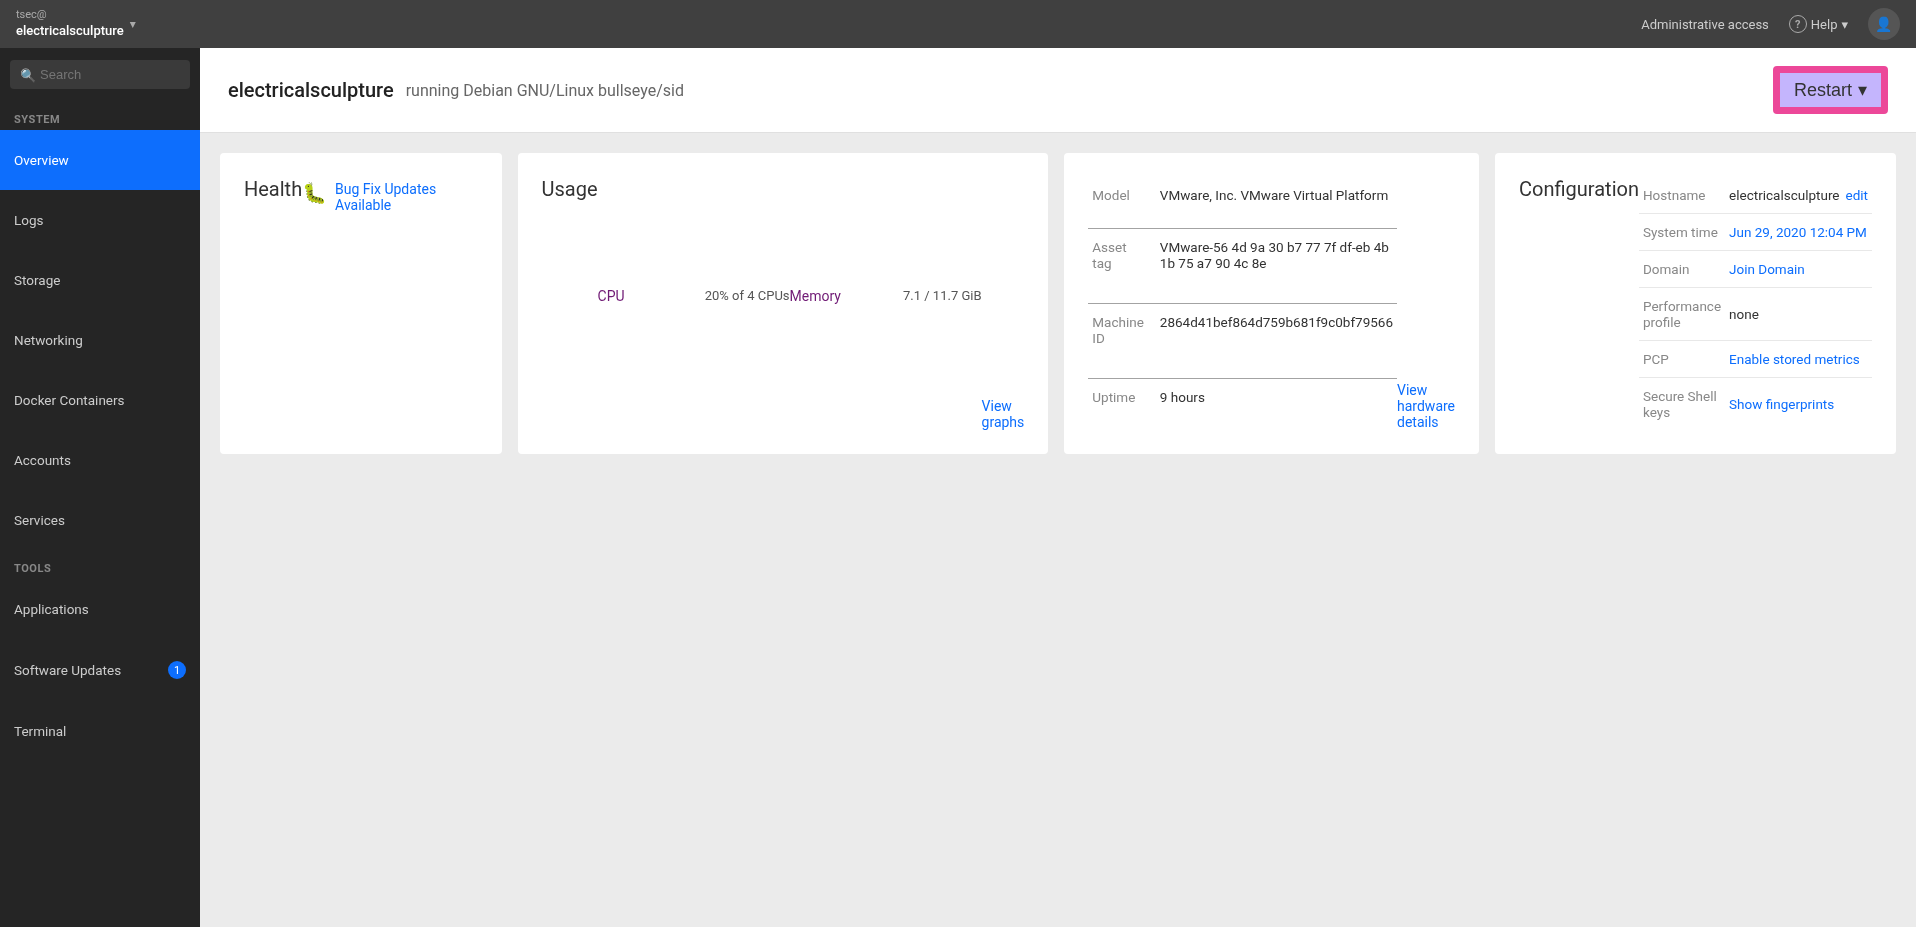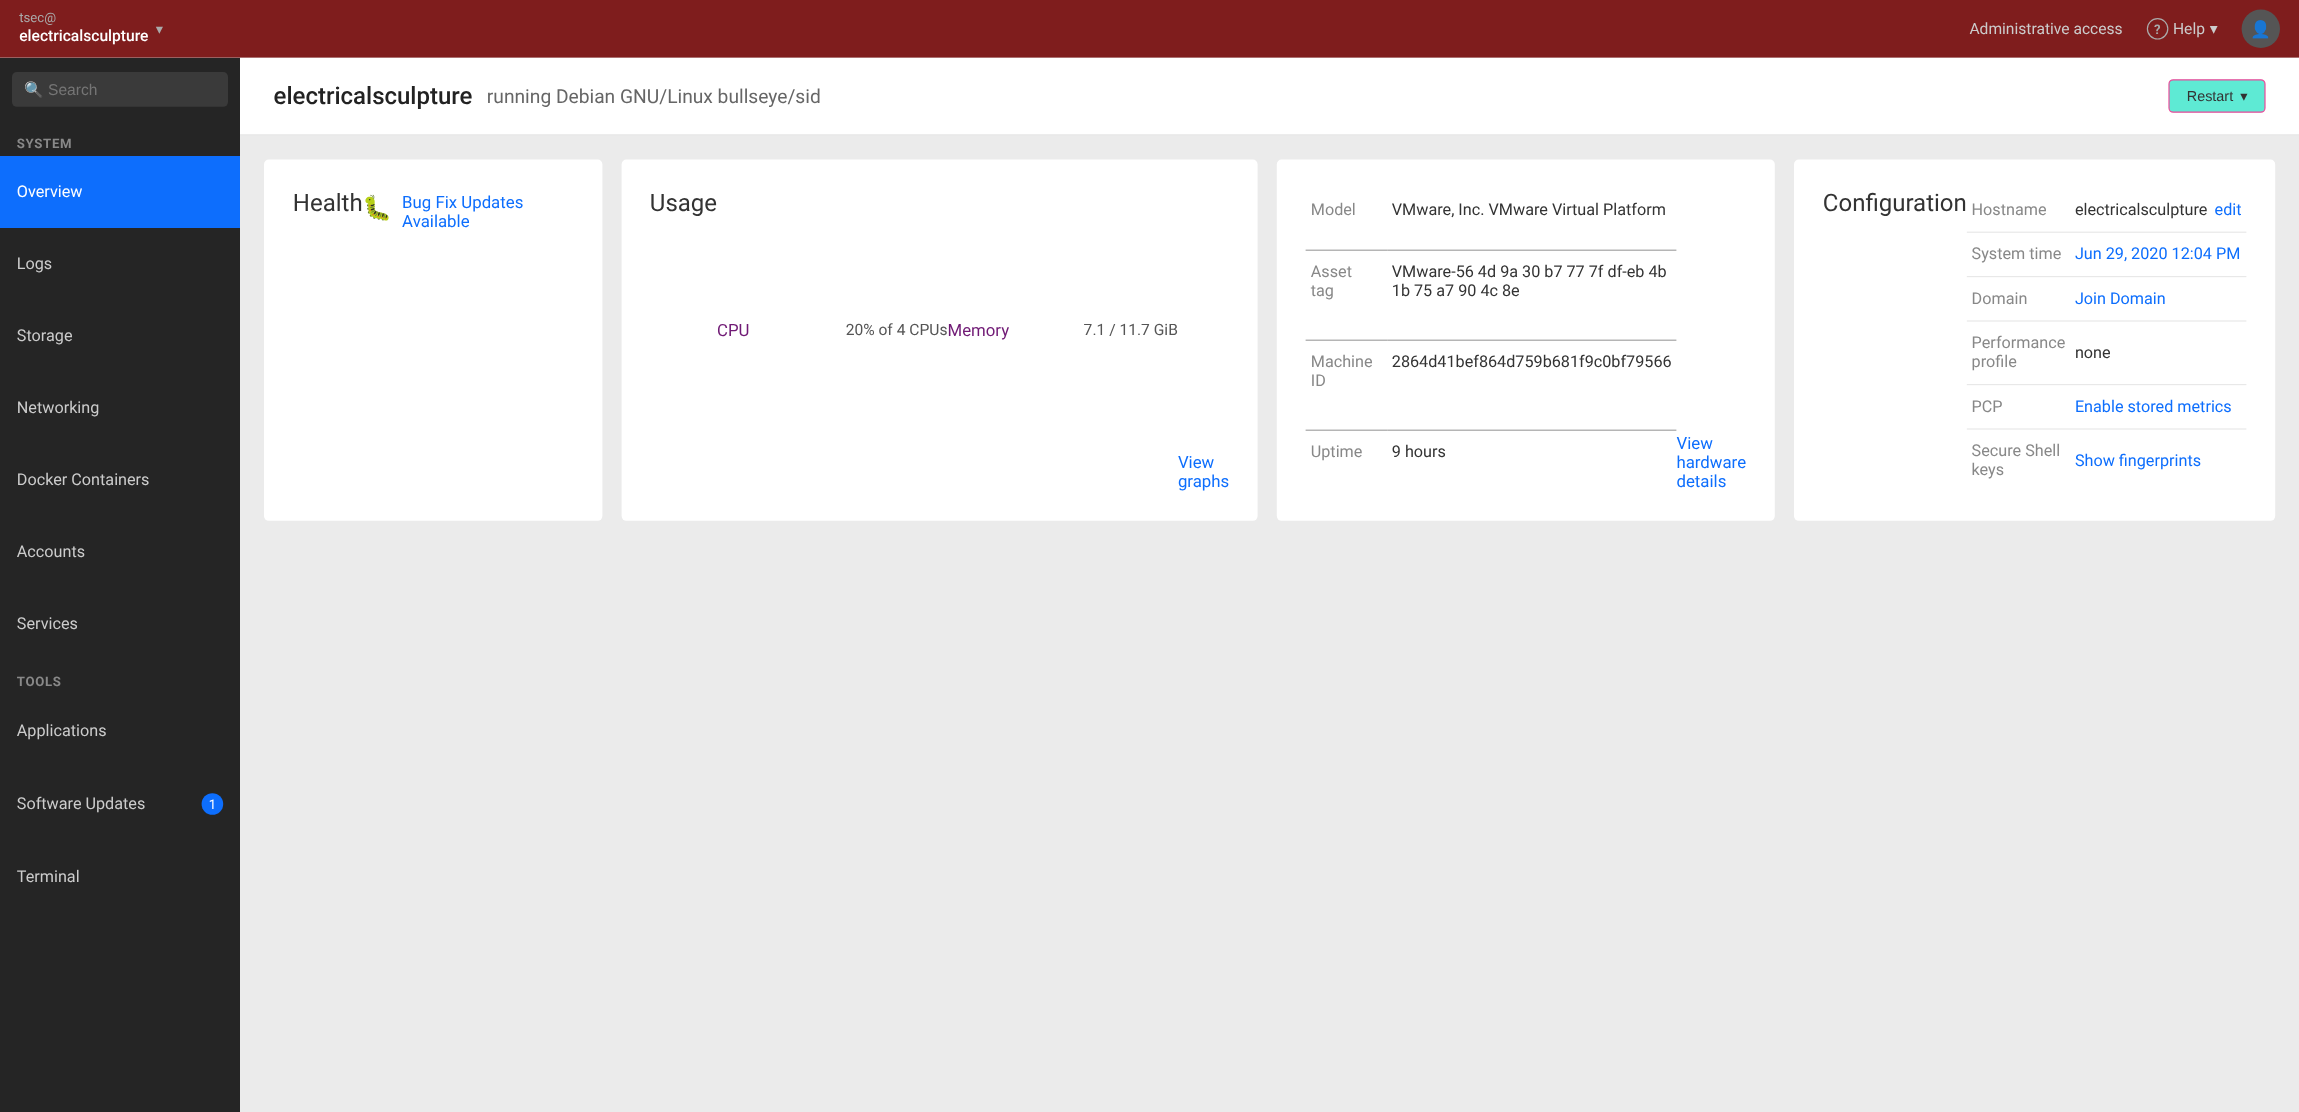--- a/index.html
+++ b/index.html
@@ -1,20 +1,20 @@
 <!DOCTYPE html>
 <html><head>
   <meta charset="utf-8">
   <style>
     * { box-sizing: border-box; margin: 0; padding: 0; }
     body { font-family: -apple-system, BlinkMacSystemFont, 'Segoe UI', Roboto, sans-serif; background: #f0f0f0; display: flex; flex-direction: column; height: 100vh; overflow: hidden; }
 
     
     .topbar {
-      background: #7f1d1d;
+      background: #404040;
       color: #fff;
       display: flex;
       align-items: center;
       height: 48px;
       padding: 0 16px;
       flex-shrink: 0;
       z-index: 100;
     }
     .topbar-left {
       display: flex;
@@ -160,25 +160,25 @@
     }
     .main-header-subtitle {
       font-size: 16px;
       color: #666;
       margin-left: 12px;
     }
     .main-header-actions {
       margin-left: auto;
     }
     .btn-restart {
-      background: #5eead4;
-      border: 1px solid #ec4899;
+      background: #c4b5fd;
+      border: 7px solid #ec4899;
       border-radius: 4px;
       padding: 6px 14px;
-      font-size: 12px;
+      font-size: 18px;
       cursor: pointer;
       display: flex;
       align-items: center;
       gap: 6px;
       color: #333;
     }
 
     
     .cards-grid {
       display: grid;

